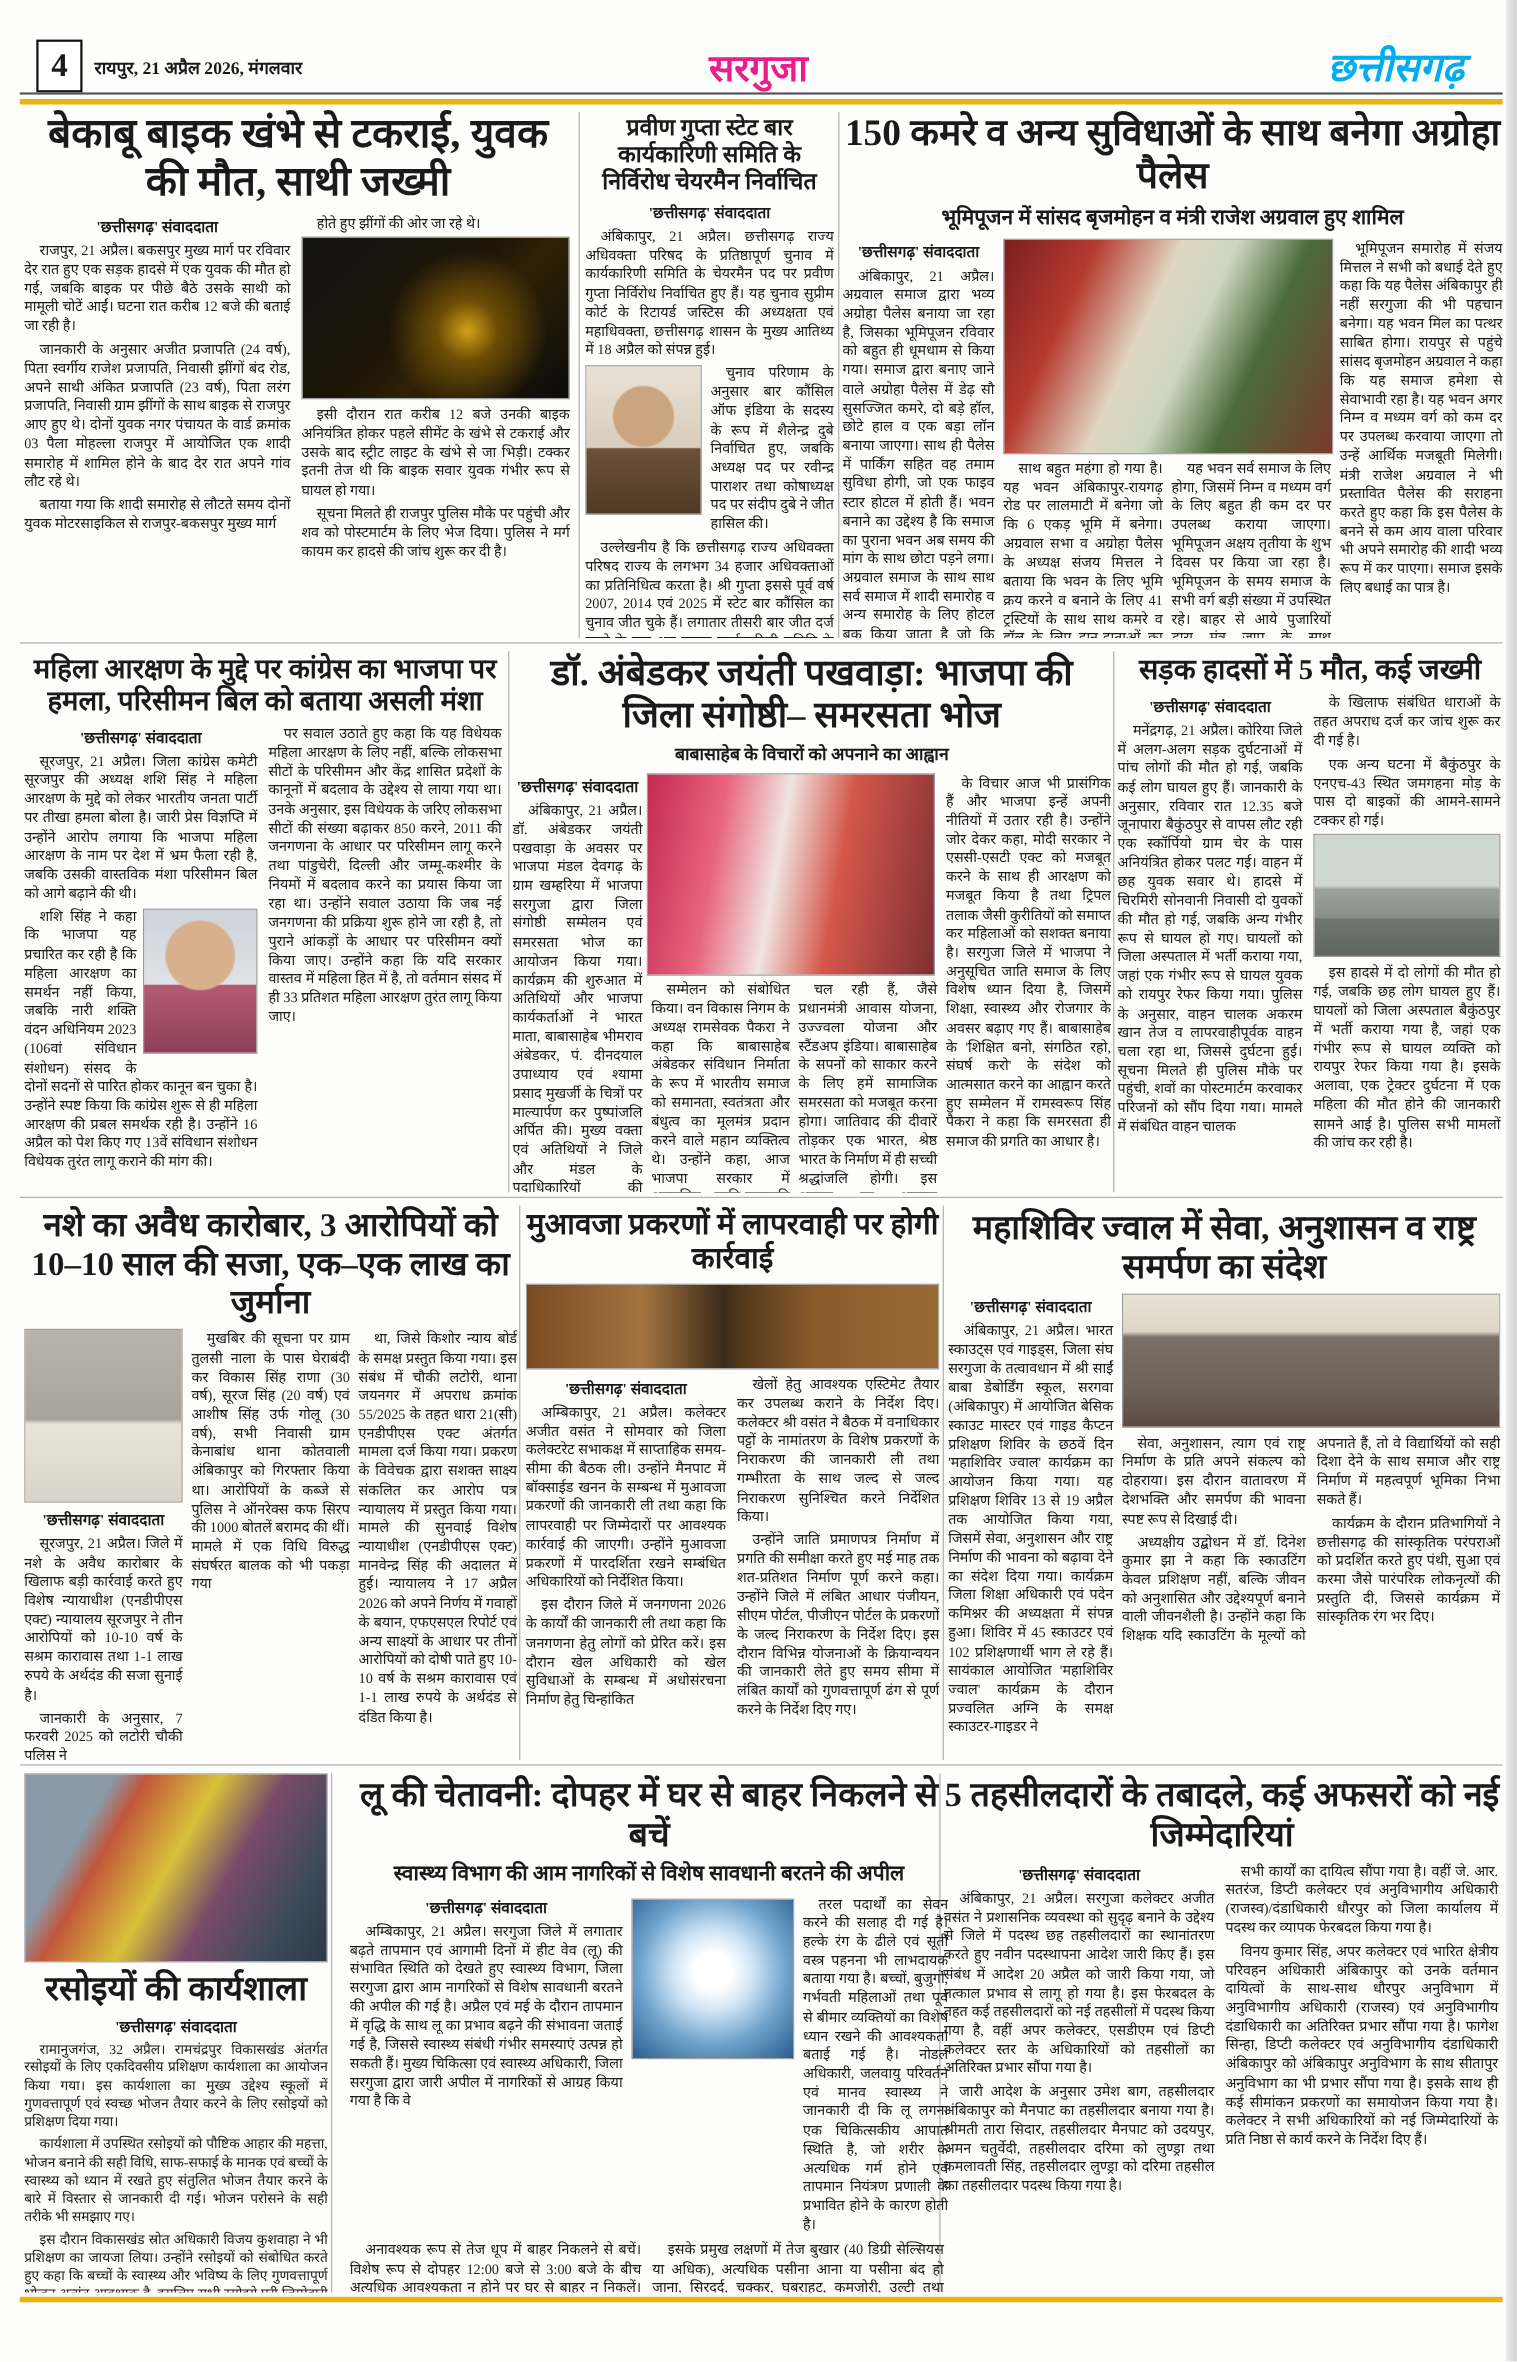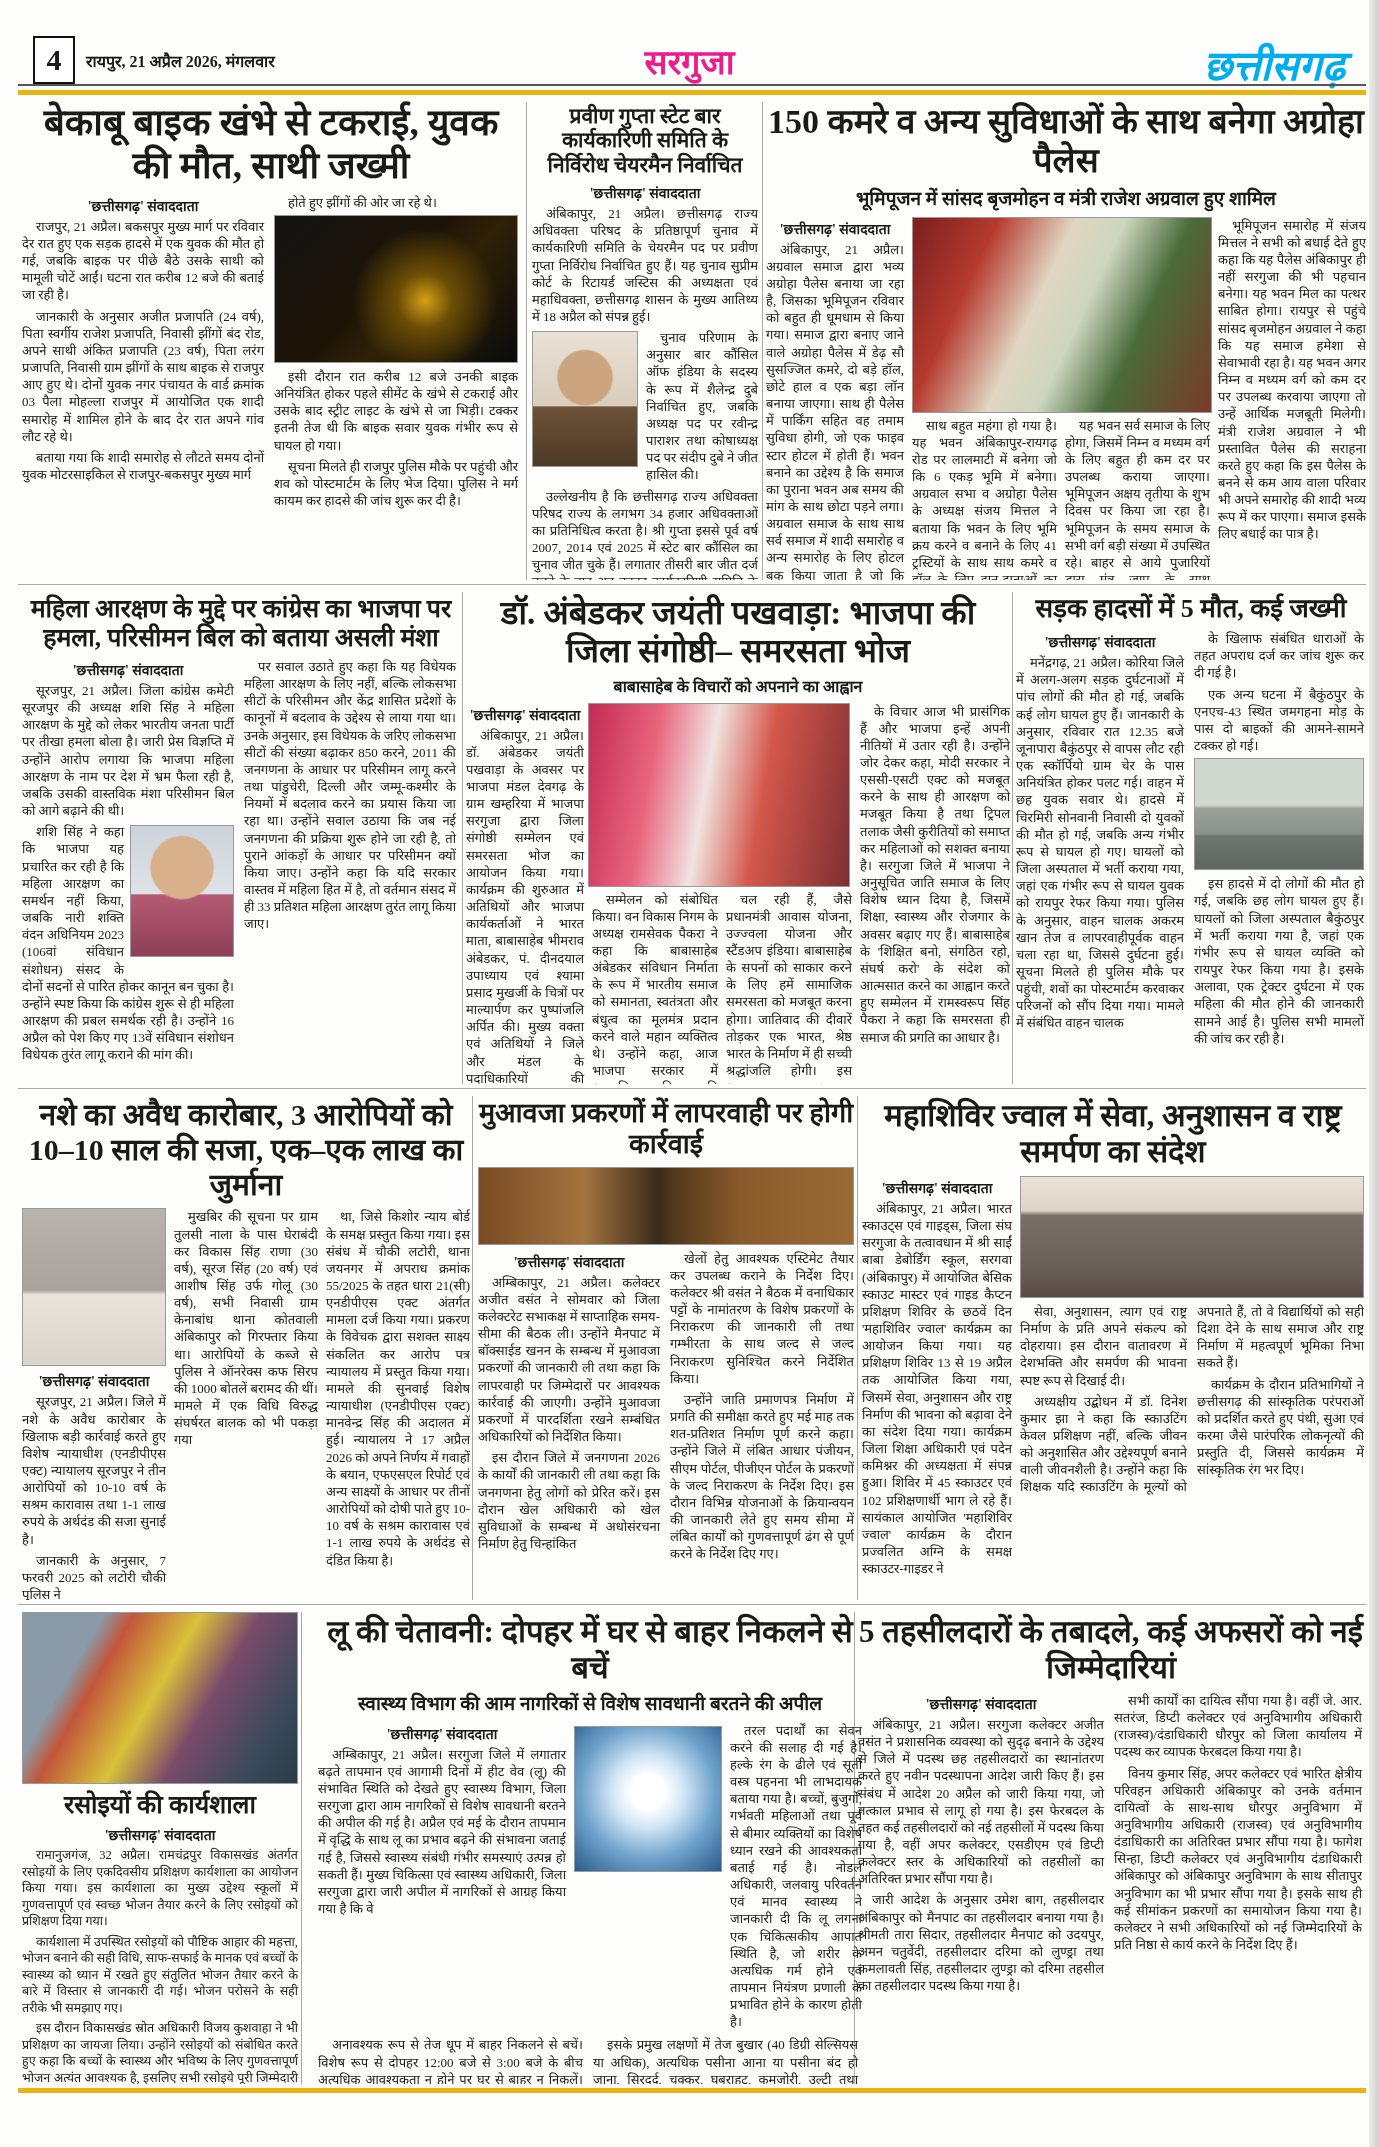--- a/index.html
+++ b/index.html
@@ -6,21 +6,21 @@
   #page{position:relative;width:1379px;height:2147px;background:#fdfdfb;overflow:hidden;
         font-family:"Liberation Serif","DejaVu Serif",serif;color:#1a1a1a;}
   .scan-edge{position:absolute;right:0;top:0;width:10px;height:2147px;
         background:linear-gradient(90deg,#ededed,#cfcfcf);}
   
   .pagenum{position:absolute;left:33px;top:36px;width:38px;height:44px;border:2.5px solid #111;
         font-size:30px;font-weight:bold;text-align:center;line-height:44px;background:#fff;}
   .hdate{position:absolute;left:86px;top:50px;font-size:16px;font-weight:600;}
   .hsection{position:absolute;left:50%;transform:translateX(-50%);top:38px;
         font-size:34px;font-weight:bold;color:#ec1c8d;font-family:"Liberation Sans","DejaVu Sans",sans-serif;}
-  .hmast{position:absolute;right:34px;top:36px;font-size:41px;font-weight:bold;font-style:italic;
+  .hmast{position:absolute;right:48px;top:36px;font-size:36px;font-weight:bold;font-style:italic;
         color:#00adee;font-family:Liberation Mono, monospace;}
   .hline{position:absolute;left:18px;width:1348px;top:84px;height:2px;background:#555;}
   .rule-y{position:absolute;left:18px;width:1348px;height:5px;background:#e7b410;}
   
   .vsep{position:absolute;width:1px;background:#a8a8a8;}
   .hsep{position:absolute;height:1px;background:#a8a8a8;}
   
   .art{position:absolute;overflow:hidden;}
   .hl{font-weight:bold;text-align:center;line-height:1.16;margin:2px 0 6px 0;}
   .sub{font-weight:bold;text-align:center;line-height:1.25;margin:0 0 6px 0;}
@@ -222,21 +222,21 @@
           <p>सेवा, अनुशासन, त्याग एवं राष्ट्र निर्माण के प्रति अपने संकल्प को दोहराया। इस दौरान वातावरण में देशभक्ति और समर्पण की भावना स्पष्ट रूप से दिखाई दी।</p>
           <p>अध्यक्षीय उद्बोधन में डॉ. दिनेश कुमार झा ने कहा कि स्काउटिंग केवल प्रशिक्षण नहीं, बल्कि जीवन को अनुशासित और उद्देश्यपूर्ण बनाने वाली जीवनशैली है। उन्होंने कहा कि शिक्षक यदि स्काउटिंग के मूल्यों को अपनाते हैं, तो वे विद्यार्थियों को सही दिशा देने के साथ समाज और राष्ट्र निर्माण में महत्वपूर्ण भूमिका निभा सकते हैं।</p>
           <p>कार्यक्रम के दौरान प्रतिभागियों ने छत्तीसगढ़ की सांस्कृतिक परंपराओं को प्रदर्शित करते हुए पंथी, सुआ एवं करमा जैसे पारंपरिक लोकनृत्यों की प्रस्तुति दी, जिससे कार्यक्रम में सांस्कृतिक रंग भर दिए।</p>
         </div>
       </div>
     </div>
   </div>
 
   <div class="art" style="left:22px;top:1612px;width:276px;height:472px">
     <div class="photo ph-rasoiya" style="width:100%;height:172px;margin:0 0 6px 0"></div>
-    <h2 class="hl" style="font-size:25px">रसोइयों की कार्यशाला</h2>
+    <h2 class="hl" style="font-size:31px">रसोइयों की कार्यशाला</h2>
     <div class="byl">'छत्तीसगढ़' संवाददाता</div>
     <p style="font-size:12.5px">रामानुजगंज, 32 अप्रैल। रामचंद्रपुर विकासखंड अंतर्गत रसोइयों के लिए एकदिवसीय प्रशिक्षण कार्यशाला का आयोजन किया गया। इस कार्यशाला का मुख्य उद्देश्य स्कूलों में गुणवत्तापूर्ण एवं स्वच्छ भोजन तैयार करने के लिए रसोइयों को प्रशिक्षण दिया गया।</p>
     <p style="font-size:12.5px">कार्यशाला में उपस्थित रसोइयों को पौष्टिक आहार की महत्ता, भोजन बनाने की सही विधि, साफ-सफाई के मानक एवं बच्चों के स्वास्थ्य को ध्यान में रखते हुए संतुलित भोजन तैयार करने के बारे में विस्तार से जानकारी दी गई। भोजन परोसने के सही तरीके भी समझाए गए।</p>
     <p style="font-size:12.5px">इस दौरान विकासखंड स्रोत अधिकारी विजय कुशवाहा ने भी प्रशिक्षण का जायजा लिया। उन्होंने रसोइयों को संबोधित करते हुए कहा कि बच्चों के स्वास्थ्य और भविष्य के लिए गुणवत्तापूर्ण भोजन अत्यंत आवश्यक है, इसलिए सभी रसोइये पूरी जिम्मेदारी के साथ अपने कार्य का निर्वहन करें। कार्यशाला में शामिल सभी रसोइयों ने प्रशिक्षण को उपयोगी बताते हुए इसे अपने कार्य में लागू करने का संकल्प लिया।</p>
   </div>
 
   <div class="art" style="left:318px;top:1612px;width:544px;height:472px">
     <h2 class="hl" style="font-size:31px">लू की चेतावनी: दोपहर में घर से बाहर निकलने से बचें</h2>
     <div class="sub" style="font-size:19px">स्वास्थ्य विभाग की आम नागरिकों से विशेष सावधानी बरतने की अपील</div>
     <div class="cols" style="gap:8px">

